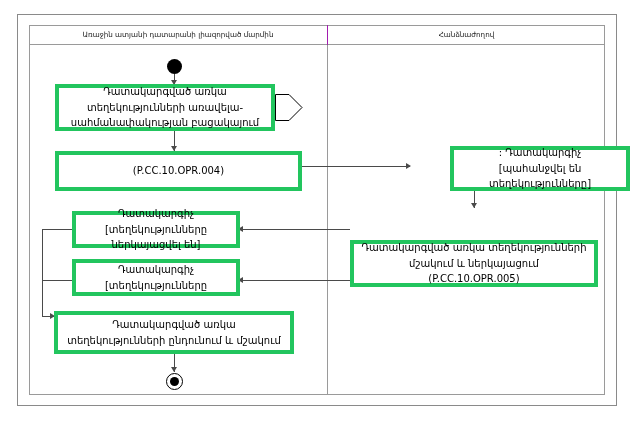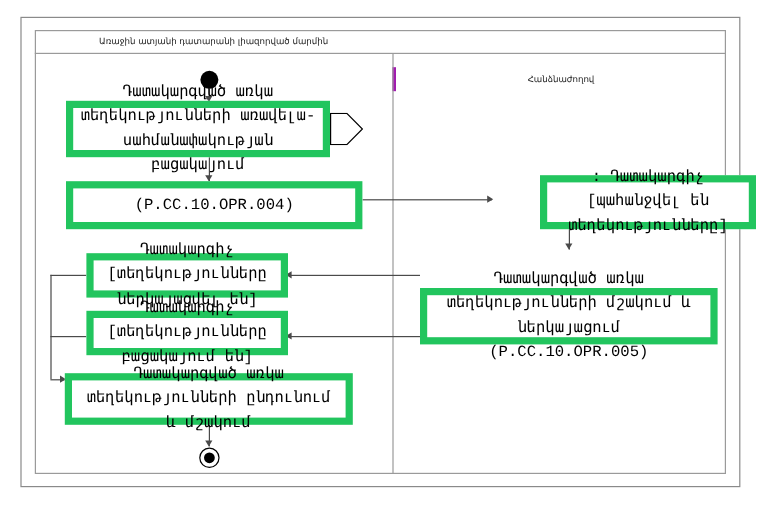--- a/index.html
+++ b/index.html
@@ -61,48 +61,47 @@
     height: 20px;
     line-height: 20px;
     text-align: center;
     font-size: 7.2px;
     color: #1a1a1a;
     box-sizing: border-box;
     white-space: nowrap;
     overflow: hidden;
   }
   .lane-header-left  { left: 0;     width: 298px; }
-  .lane-header-right { left: 298px; width: 278px; border-left: 3px solid #a21caf; margin-top: 31px; }
+  .lane-header-right { left: 298px; width: 278px; border-left: 1px solid #a21caf; }
 
   
   .lane-divider {
     position: absolute;
     left: 327px;
     top: 45px;
     width: 1px;
     height: 350px;
     background: #9a9a9a;
   }
 
   
   .node {
     position: absolute;
-    border: 6px solid #22c55e;
+    border: 4px solid #22c55e;
     background: #ffffff;
     box-sizing: border-box;
     display: flex;
     align-items: center;
     justify-content: center;
     text-align: center;
-    font-size: 13px;
+    font-size: 10px;
     line-height: 1.55;
     color: #000000;
     padding: 2px 5px;
     z-index: 5;
-    font-family: Liberation Mono, monospace;
   }
   .node .txt { display: block; width: 100%; }
   .node .code { display: block; width: 100%; }
 
   
   .initial-node {
     position: absolute;
     width: 15px;
     height: 15px;
     border-radius: 50%;
@@ -251,21 +250,20 @@
   <div class="node" style="left:72px; top:211px; width:168px; height:37px;">
     <span>
       <span class="txt">Դատակարգիչ [տեղեկությունները</span>
       <span class="txt">ներկայացվել են]</span>
     </span>
   </div>
 
   <div class="node" style="left:72px; top:259px; width:168px; height:37px;">
     <span>
       <span class="txt">Դատակարգիչ [տեղեկությունները</span>
-      <span class="txt">բացակայում են]</span>
     </span>
   </div>
 
   <div class="node" style="left:54px; top:311px; width:240px; height:43px;">
     <span>
       <span class="txt">Դատակարգված առկա տեղեկությունների ընդունում և մշակում</span>
     </span>
   </div>
 
   <div class="final-node" style="left:166px; top:373px;"></div>

